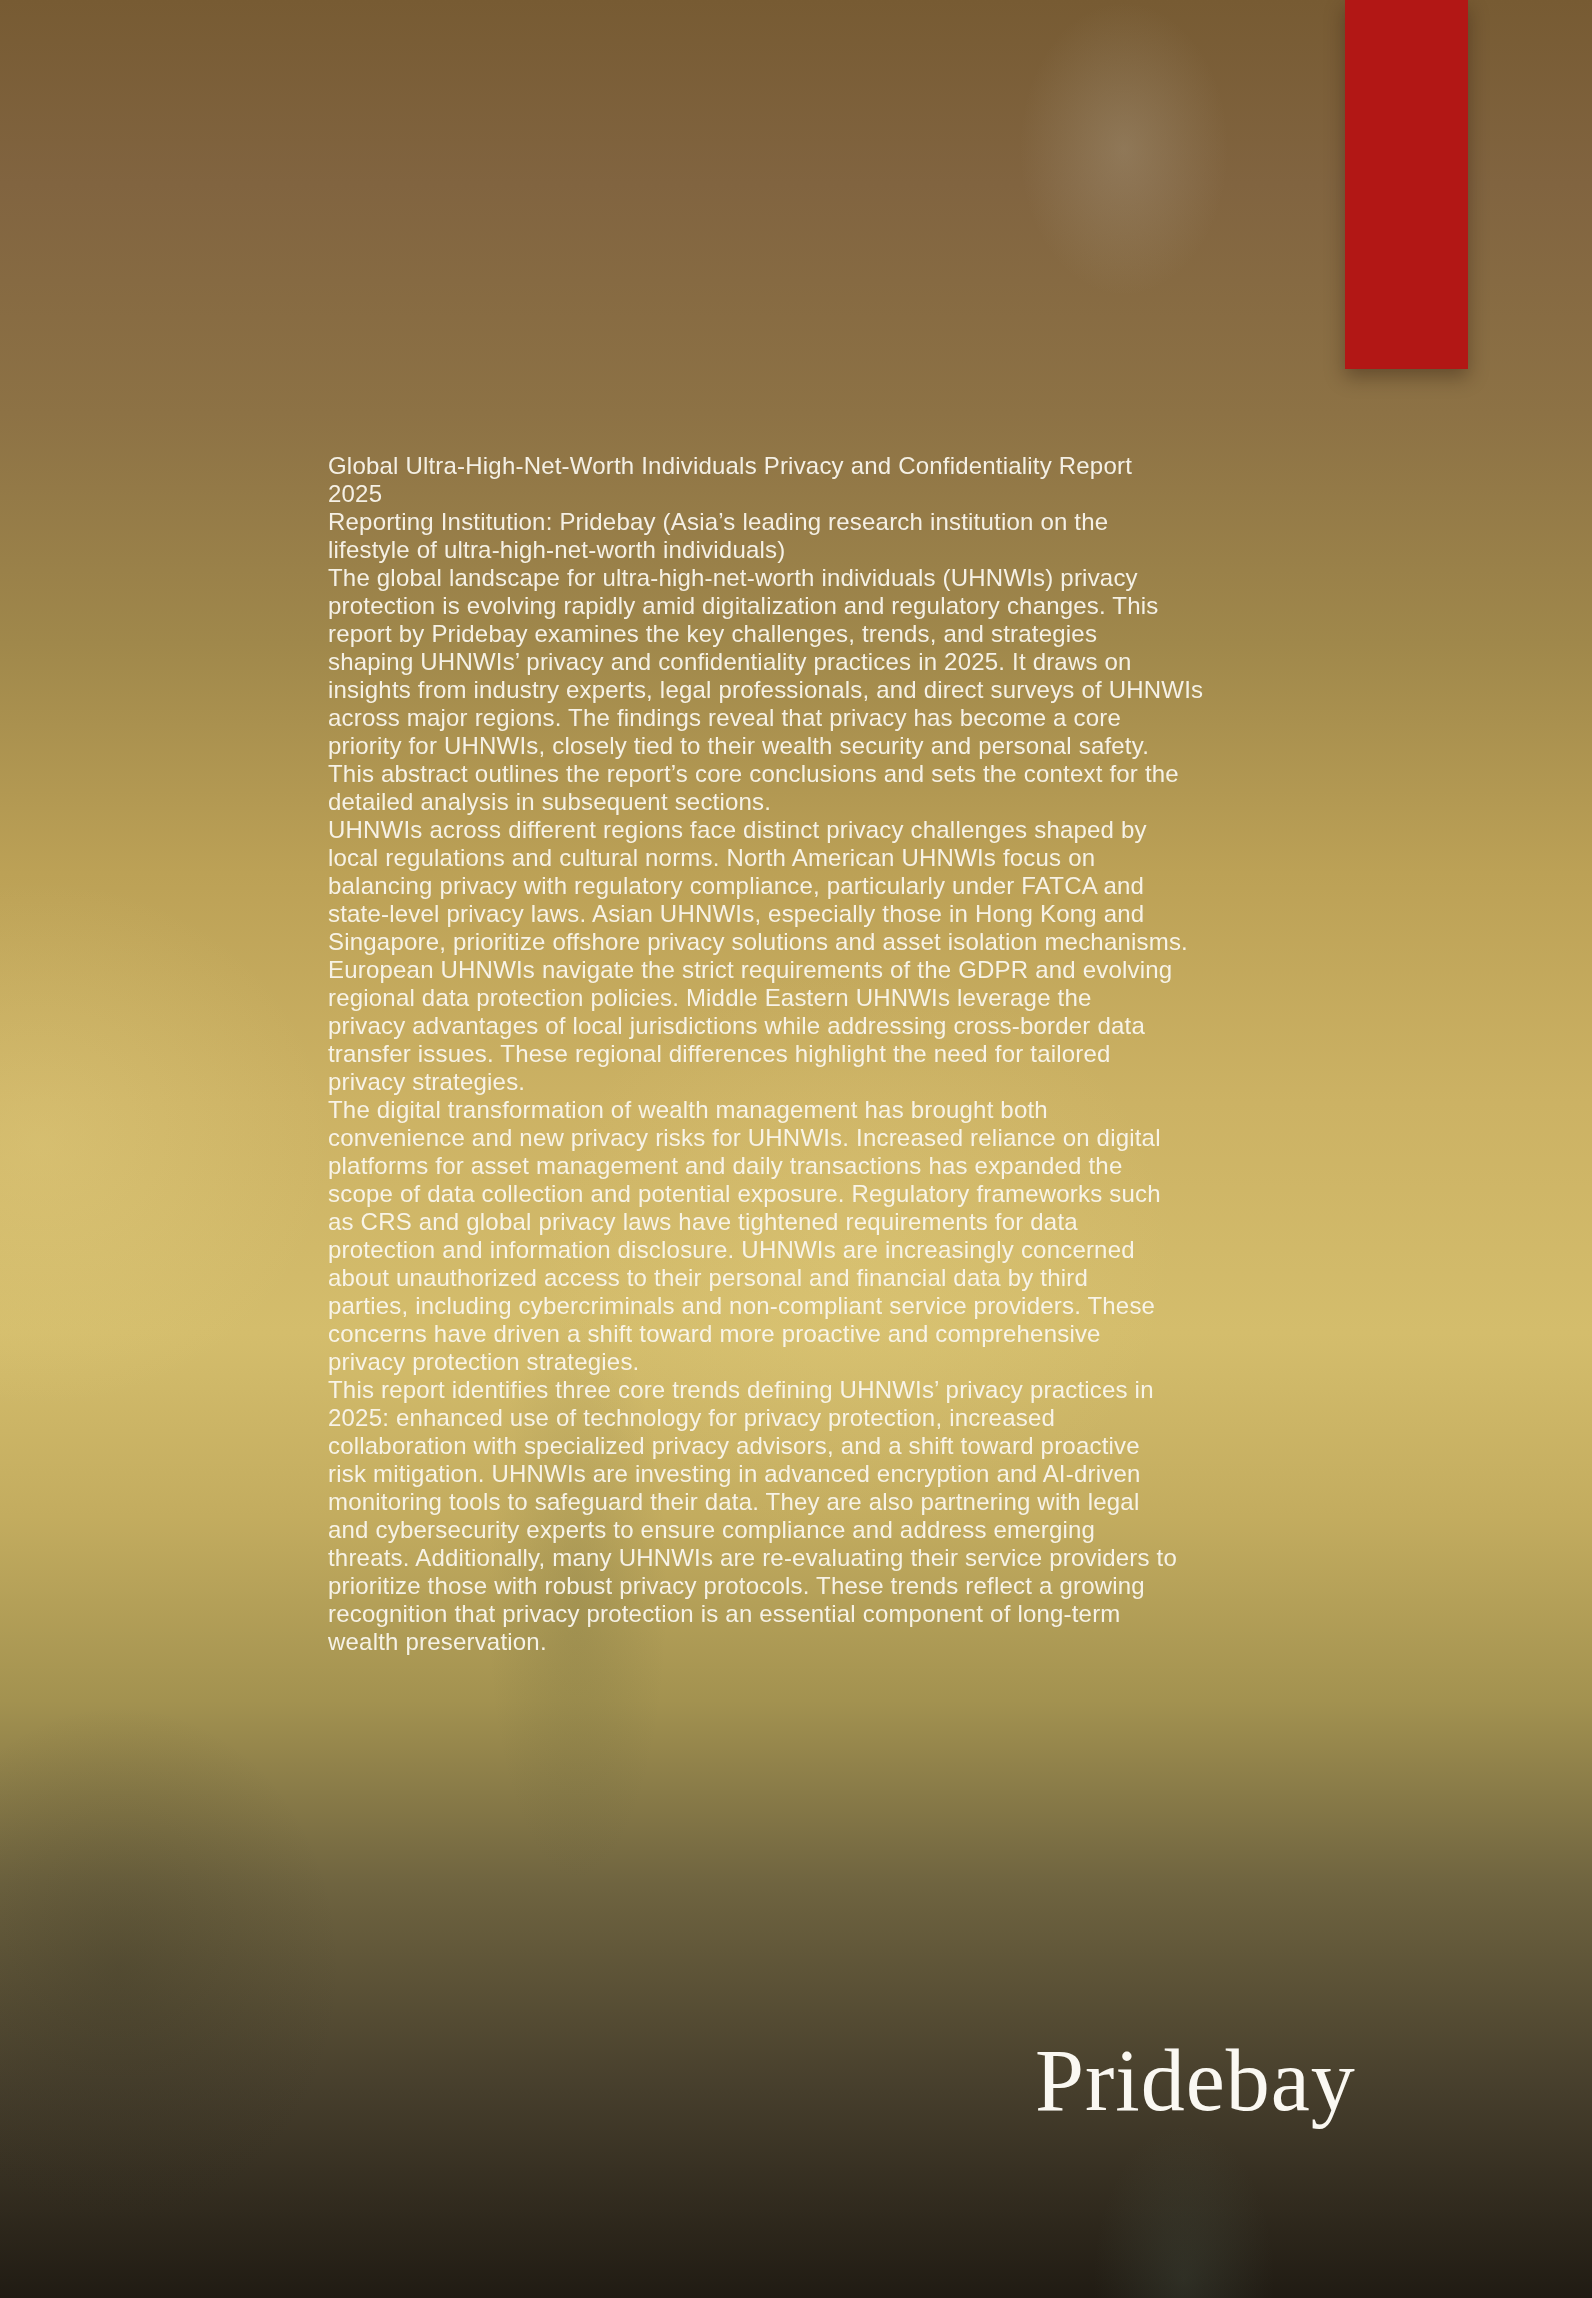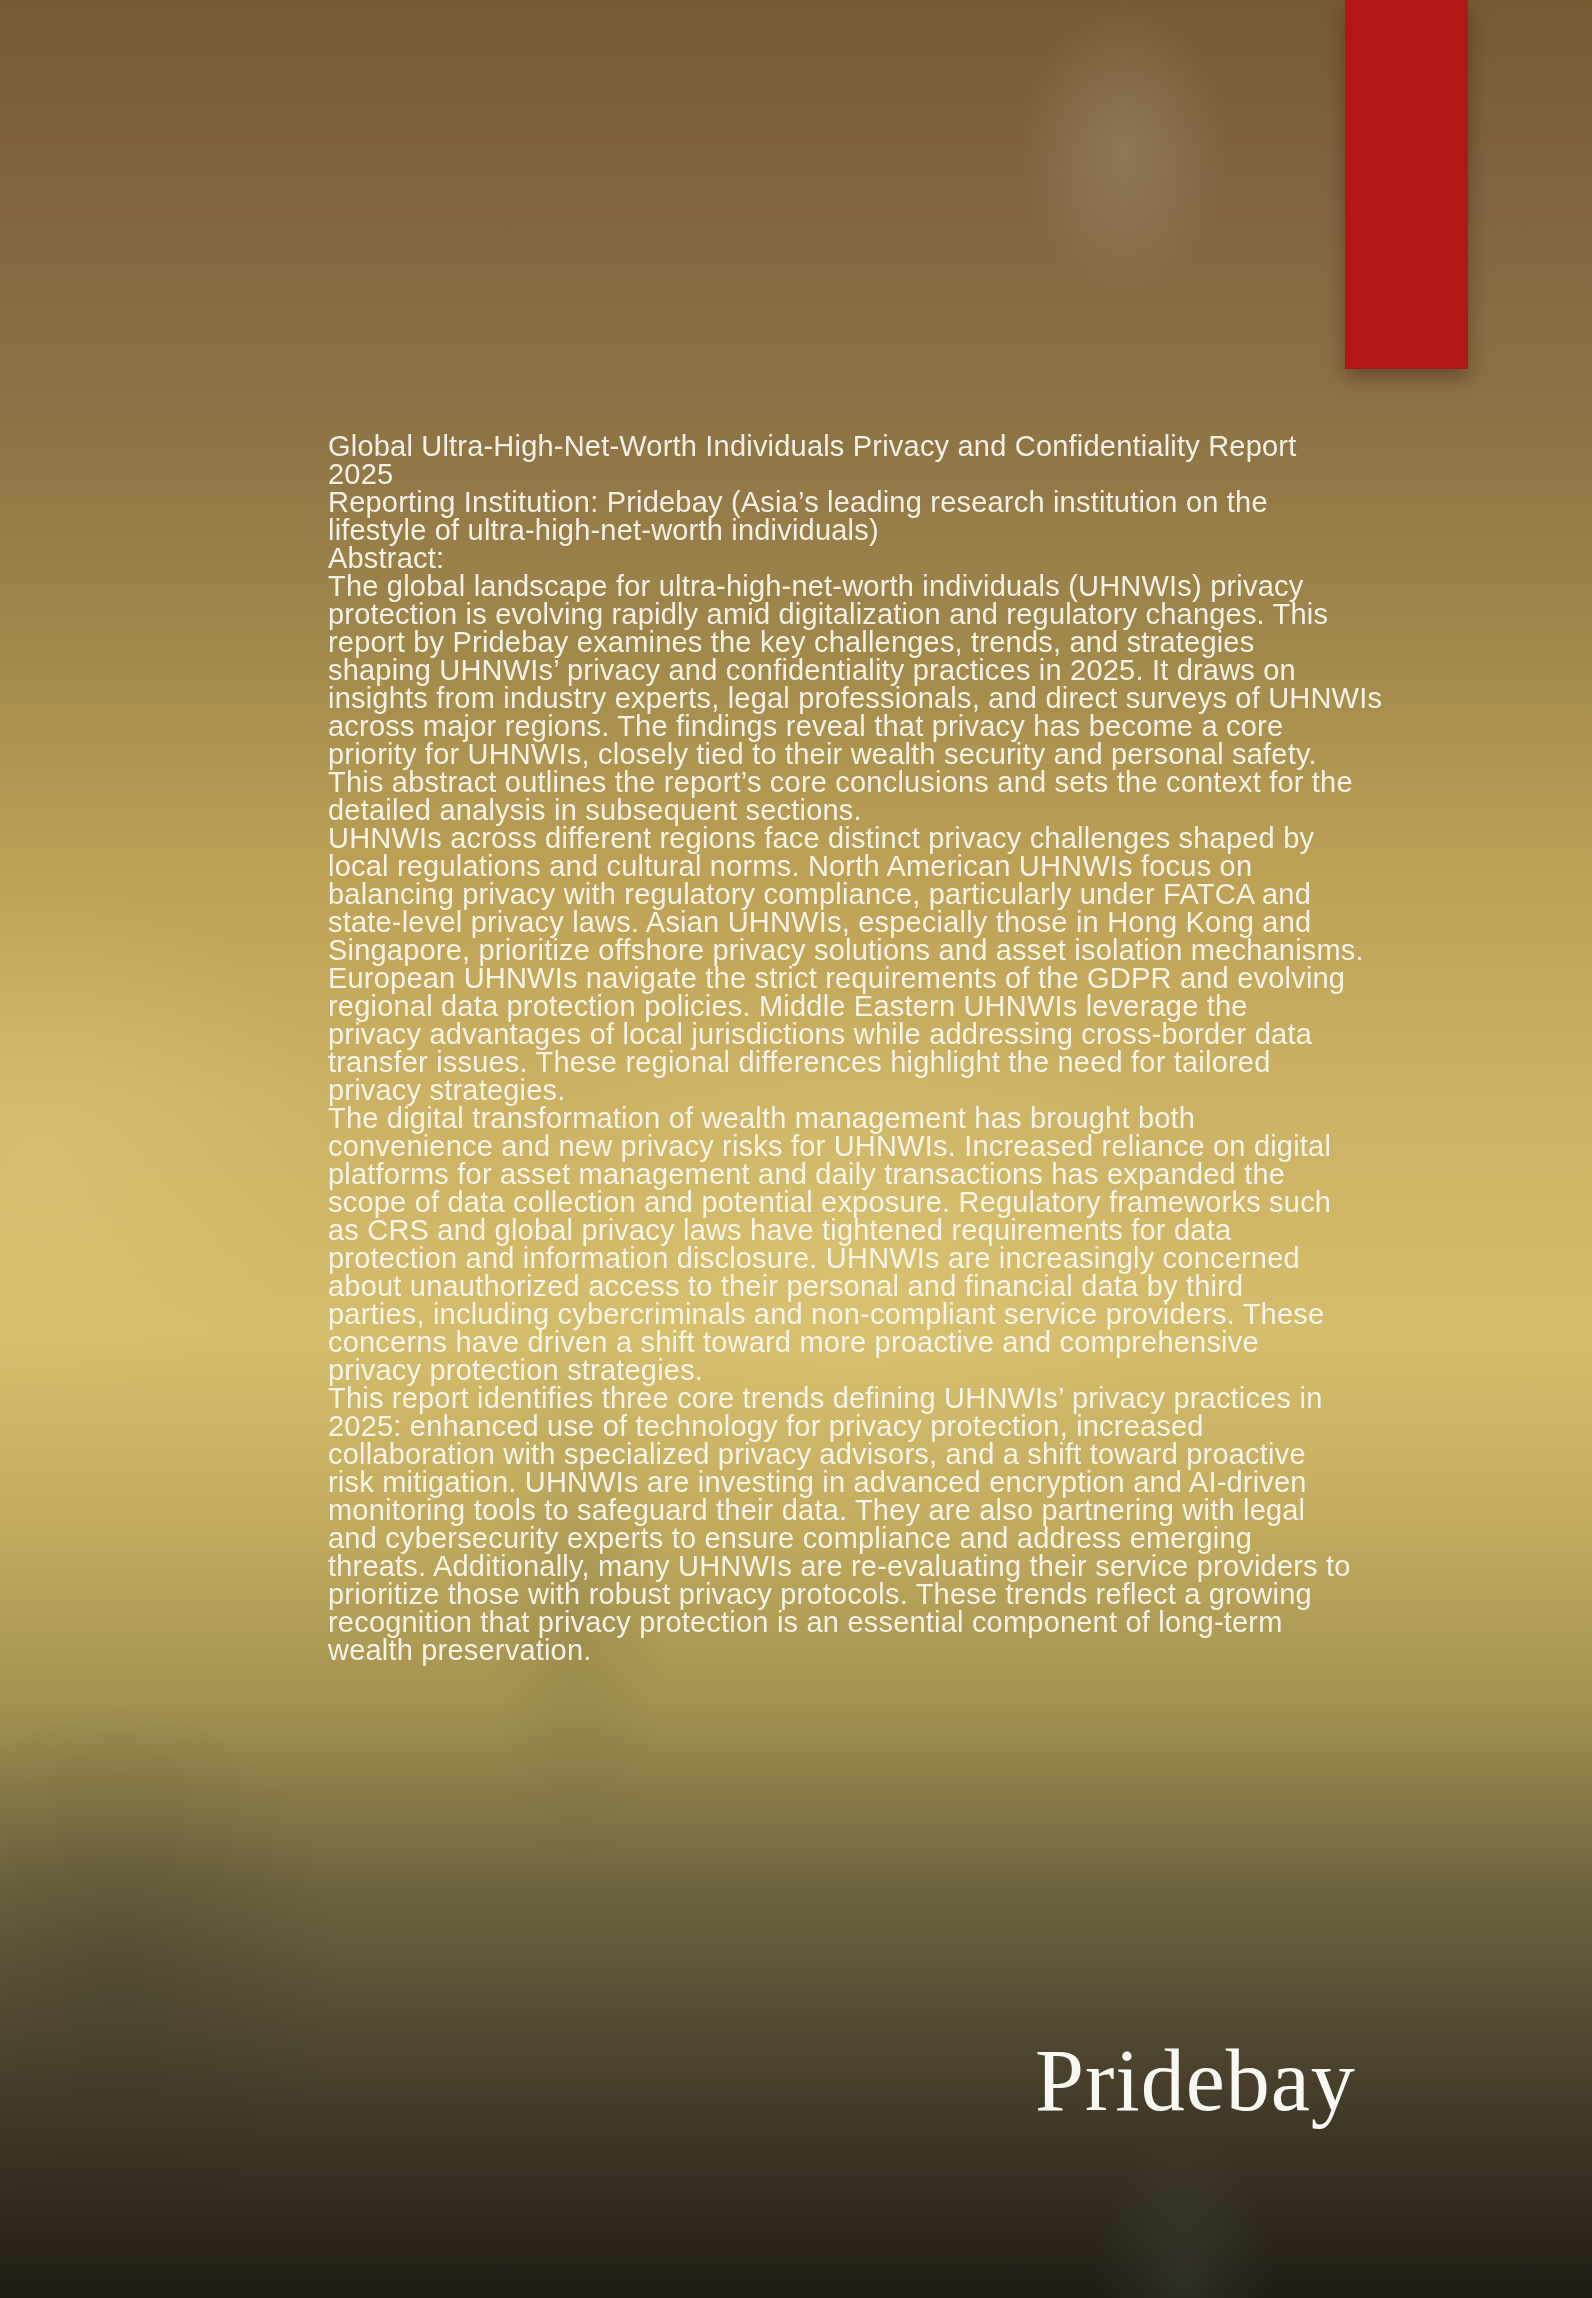--- a/index.html
+++ b/index.html
@@ -25,24 +25,24 @@
     position: absolute;
     left: 1345px;
     top: 0;
     width: 123px;
     height: 369px;
     box-shadow: 0 8px 18px rgba(40, 20, 10, 0.38);
   }
   .text-block {
     position: absolute;
     left: 328px;
-    top: 432px;
+    top: 452px;
     width: 1005px;
     font-family: "Liberation Sans", "DejaVu Sans", sans-serif;
-    font-size: 29px;
+    font-size: 24px;
     line-height: 28px;
     letter-spacing: 0.2px;
     color: rgba(250, 247, 238, 0.95);
   }
   .text-block p {
     margin: 0;
     white-space: pre; 
   }
   .logo {
     position: absolute;
@@ -60,21 +60,20 @@
 
 <div class="page">
 
   <div class="red-banner" style="background: rgb(178, 23, 21);"></div>
 
   <div class="text-block">
     <p>Global Ultra-High-Net-Worth Individuals Privacy and Confidentiality Report
 2025</p>
     <p>Reporting Institution: Pridebay (Asia’s leading research institution on the
 lifestyle of ultra-high-net-worth individuals)</p>
-    <p>Abstract:</p>
     <p>The global landscape for ultra-high-net-worth individuals (UHNWIs) privacy
 protection is evolving rapidly amid digitalization and regulatory changes. This
 report by Pridebay examines the key challenges, trends, and strategies
 shaping UHNWIs’ privacy and confidentiality practices in 2025. It draws on
 insights from industry experts, legal professionals, and direct surveys of UHNWIs
 across major regions. The findings reveal that privacy has become a core
 priority for UHNWIs, closely tied to their wealth security and personal safety.
 This abstract outlines the report’s core conclusions and sets the context for the
 detailed analysis in subsequent sections.</p>
     <p>UHNWIs across different regions face distinct privacy challenges shaped by

